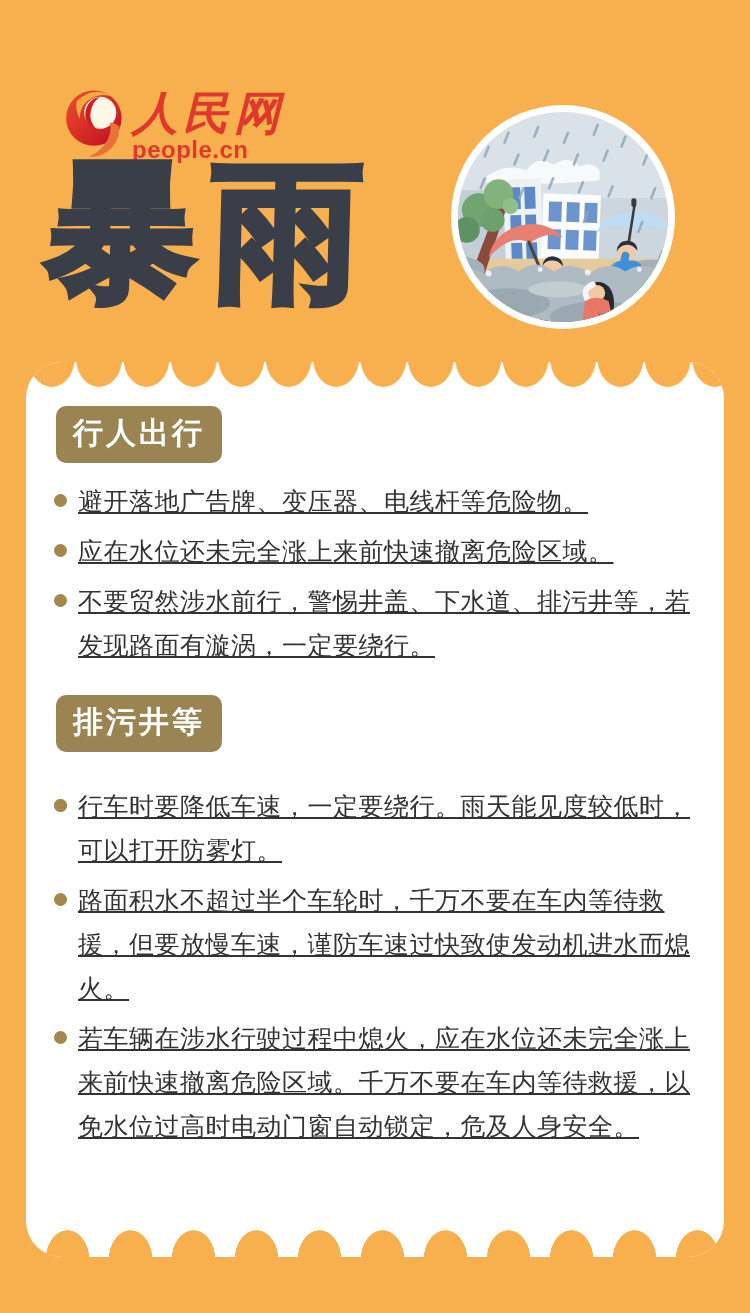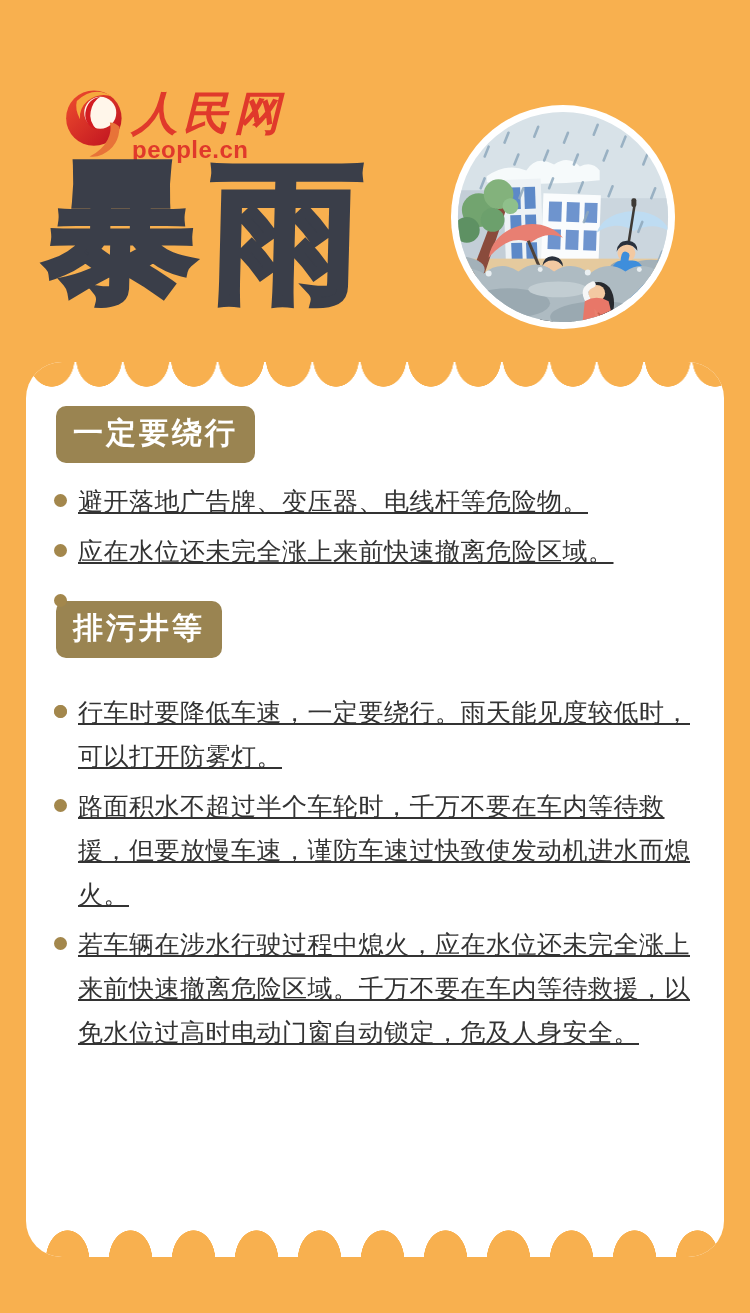--- a/index.html
+++ b/index.html
@@ -225,32 +225,33 @@
       </g>
     </svg>
   </div>
 
   <div class="card">
     <div class="scallop-top"></div>
 
     <div class="card-body">
 
       <section>
-        <div class="badge">一定要绕行</div>
+        <div class="badge">行人出行</div>
         <ul class="tips">
           <li>
             <span class="dot"></span>
             <span>避开落地广告牌、变压器、电线杆等危险物。</span>
           </li>
           <li>
             <span class="dot"></span>
             <span>应在水位还未完全涨上来前快速撤离危险区域。</span>
           </li>
           <li>
             <span class="dot"></span>
+            <span>不要贸然涉水前行，警惕井盖、下水道、排污井等，若发现路面有漩涡，一定要绕行。</span>
           </li>
         </ul>
       </section>
 
       <section class="section-drive">
         <div class="badge">排污井等</div>
         <ul class="tips">
           <li>
             <span class="dot"></span>
           </li>

